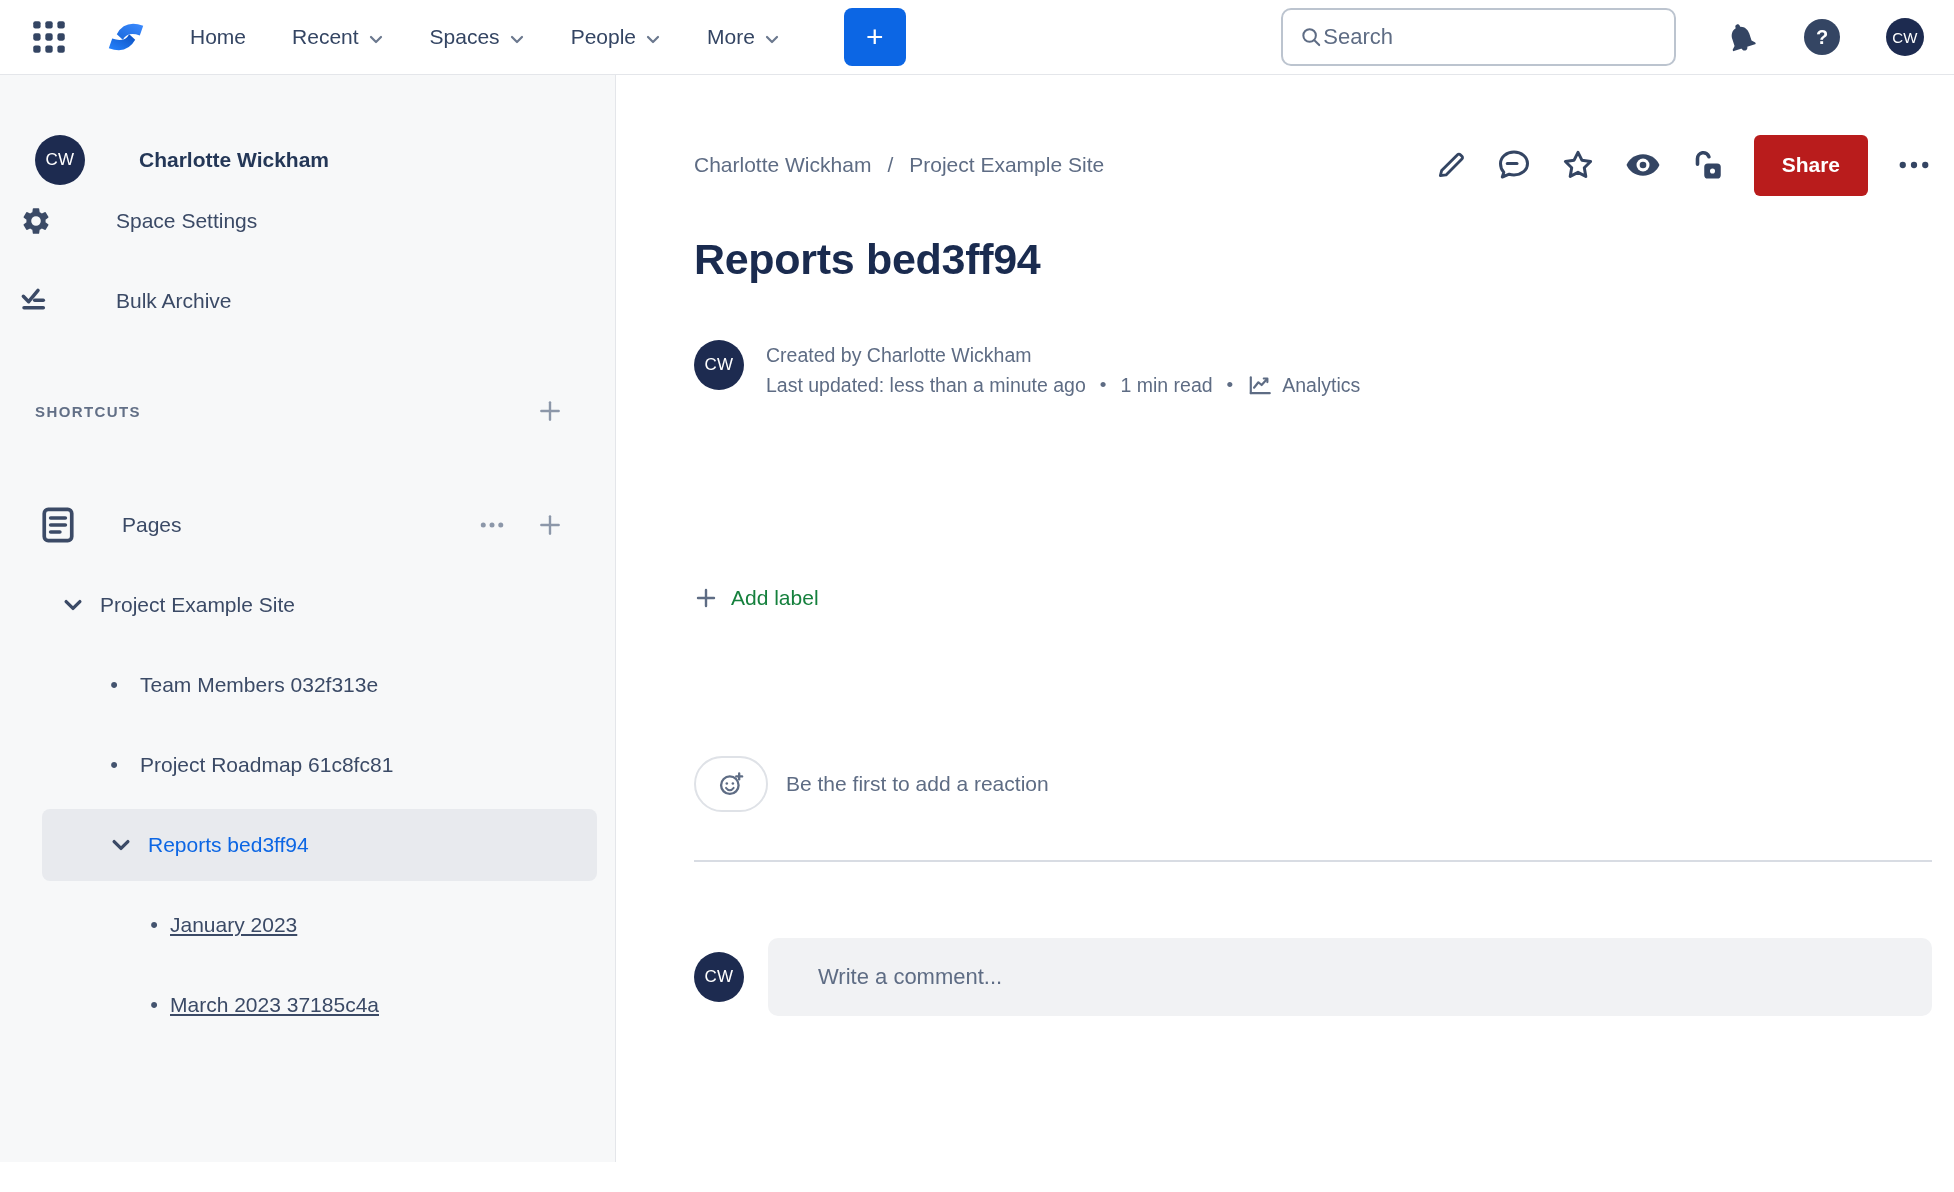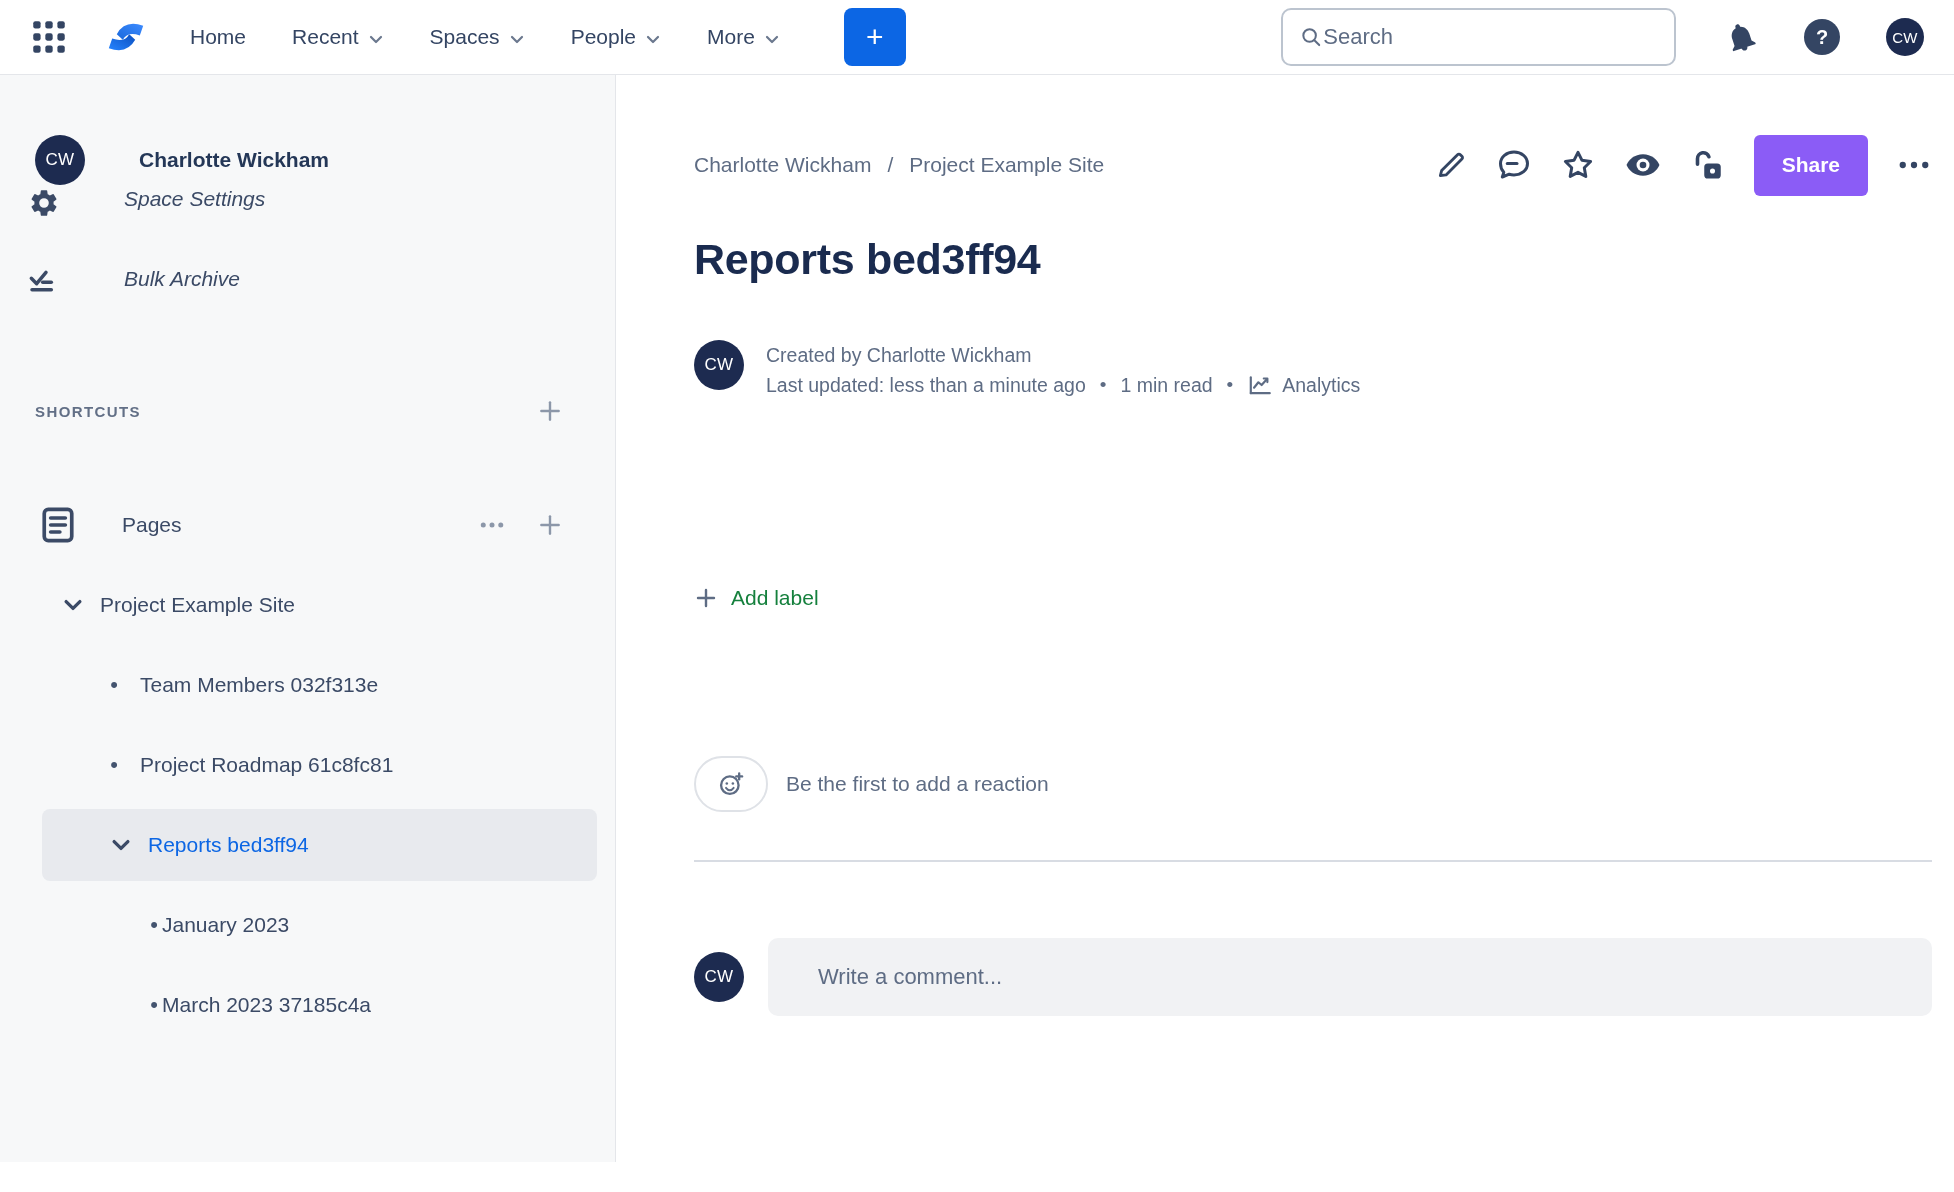--- a/index.html
+++ b/index.html
@@ -30,21 +30,21 @@
   .avatar.sm { width:38px; height:38px; font-size:15px; }
   .avatar.md { width:50px; height:50px; font-size:17px; }
 
   
   .layout { display:flex; height:1087px; }
 
   
   .sidebar { width:616px; background:#F7F8F9; border-right:1px solid #E4E6EA; padding-top:58px; flex-shrink:0; }
   .space-header { display:flex; align-items:center; padding-left:35px; height:54px; }
   .space-name { margin-left:54px; font-size:21px; font-weight:700; color:#243757; }
-  .side-item { display:flex; height:68px; padding-left:28px; cursor:pointer;font-style:italic; }
+  .side-item { display:flex; align-items:center; height:68px; padding-left:20px; cursor:pointer; }
   .side-item:first-of-type { margin-top:56px; }
   .side-item + .side-item { margin-top:12px; }
   .side-item .lbl { margin-left:64px; font-size:21px; color:#3B4A66; }
   .shortcuts-row { margin-top:52px; height:48px; display:flex; align-items:center; padding:0 52px 0 35px; }
   .shortcuts-row .hd { font-size:15px; font-weight:700; letter-spacing:1.4px; color:#626F86; }
   .row-spacer { flex:1; }
   .pages-row { margin-top:46px; height:88px; display:flex; align-items:center; padding:0 52px 0 36px; cursor:pointer; }
   .pages-row .lbl { margin-left:42px; font-size:21px; color:#3B4A66; }
   .pages-actions { display:flex; align-items:center; gap:30px; }
   .tree { }
@@ -52,29 +52,29 @@
     font-size:21px; color:#3B4A66; cursor:pointer; }
   .tree-row.l1 { padding-left:20px; }
   .tree-row.l2 { padding-left:68px; }
   .tree-row.l3 { padding-left:108px; }
   .tree-row.selected { background:#E8EAEE; }
   .tree-row.selected .t-lbl { color:#0C66E4; }
   .tree-row .t-lbl { margin-left:16px; }
   .bullet { width:8px; height:8px; display:flex; align-items:center; justify-content:center;
     color:#44546F; font-size:22px; }
   .bullet + .t-lbl { margin-left:22px; }
-  .l3 .bullet + .t-lbl { margin-left:4px; }
+  .l3 .bullet + .t-lbl { margin-left:12px;text-decoration:underline; }
 
   
   .main { flex:1; padding:64px 22px 0 78px; background:#fff; }
   .header-row { display:flex; align-items:center; height:52px; }
   .breadcrumb { display:flex; align-items:center; gap:16px; font-size:21px; color:#5E6C84; }
   .breadcrumb .crumb { cursor:pointer; }
   .actions { margin-left:auto; display:flex; align-items:center; gap:28px; }
-  .share-btn { height:61px; padding:0 28px; border:none; border-radius:6px; background:#8b5cf6;
+  .share-btn { height:61px; padding:0 28px; border:none; border-radius:6px; background:#b91c1c;
     color:#fff; font-size:21px; font-weight:700; cursor:pointer; font-family:"Liberation Sans", sans-serif; }
   .page-title { margin-top:44px; font-size:43px; font-weight:600; color:#1A2B4F; letter-spacing:-0.3px; }
   .byline { margin-top:56px; display:flex; gap:22px; }
   .byline-text { font-size:19.5px; color:#5E6C84; line-height:30px; }
   .byline-line2 { display:flex; align-items:center; gap:12px; }
   .dot-sep { font-size:19px; color:#5E6C84; padding:0 2px; }
   .analytics { display:flex; align-items:center; gap:9px; cursor:pointer; }
   .body-text { margin-top:62px; margin-left:62px; font-size:24.5px; color:#1C2B4A; }
   .add-label { margin-top:186px; display:flex; align-items:center; gap:13px;
     font-size:21px; color:#15803d; cursor:pointer; width:fit-content; }

